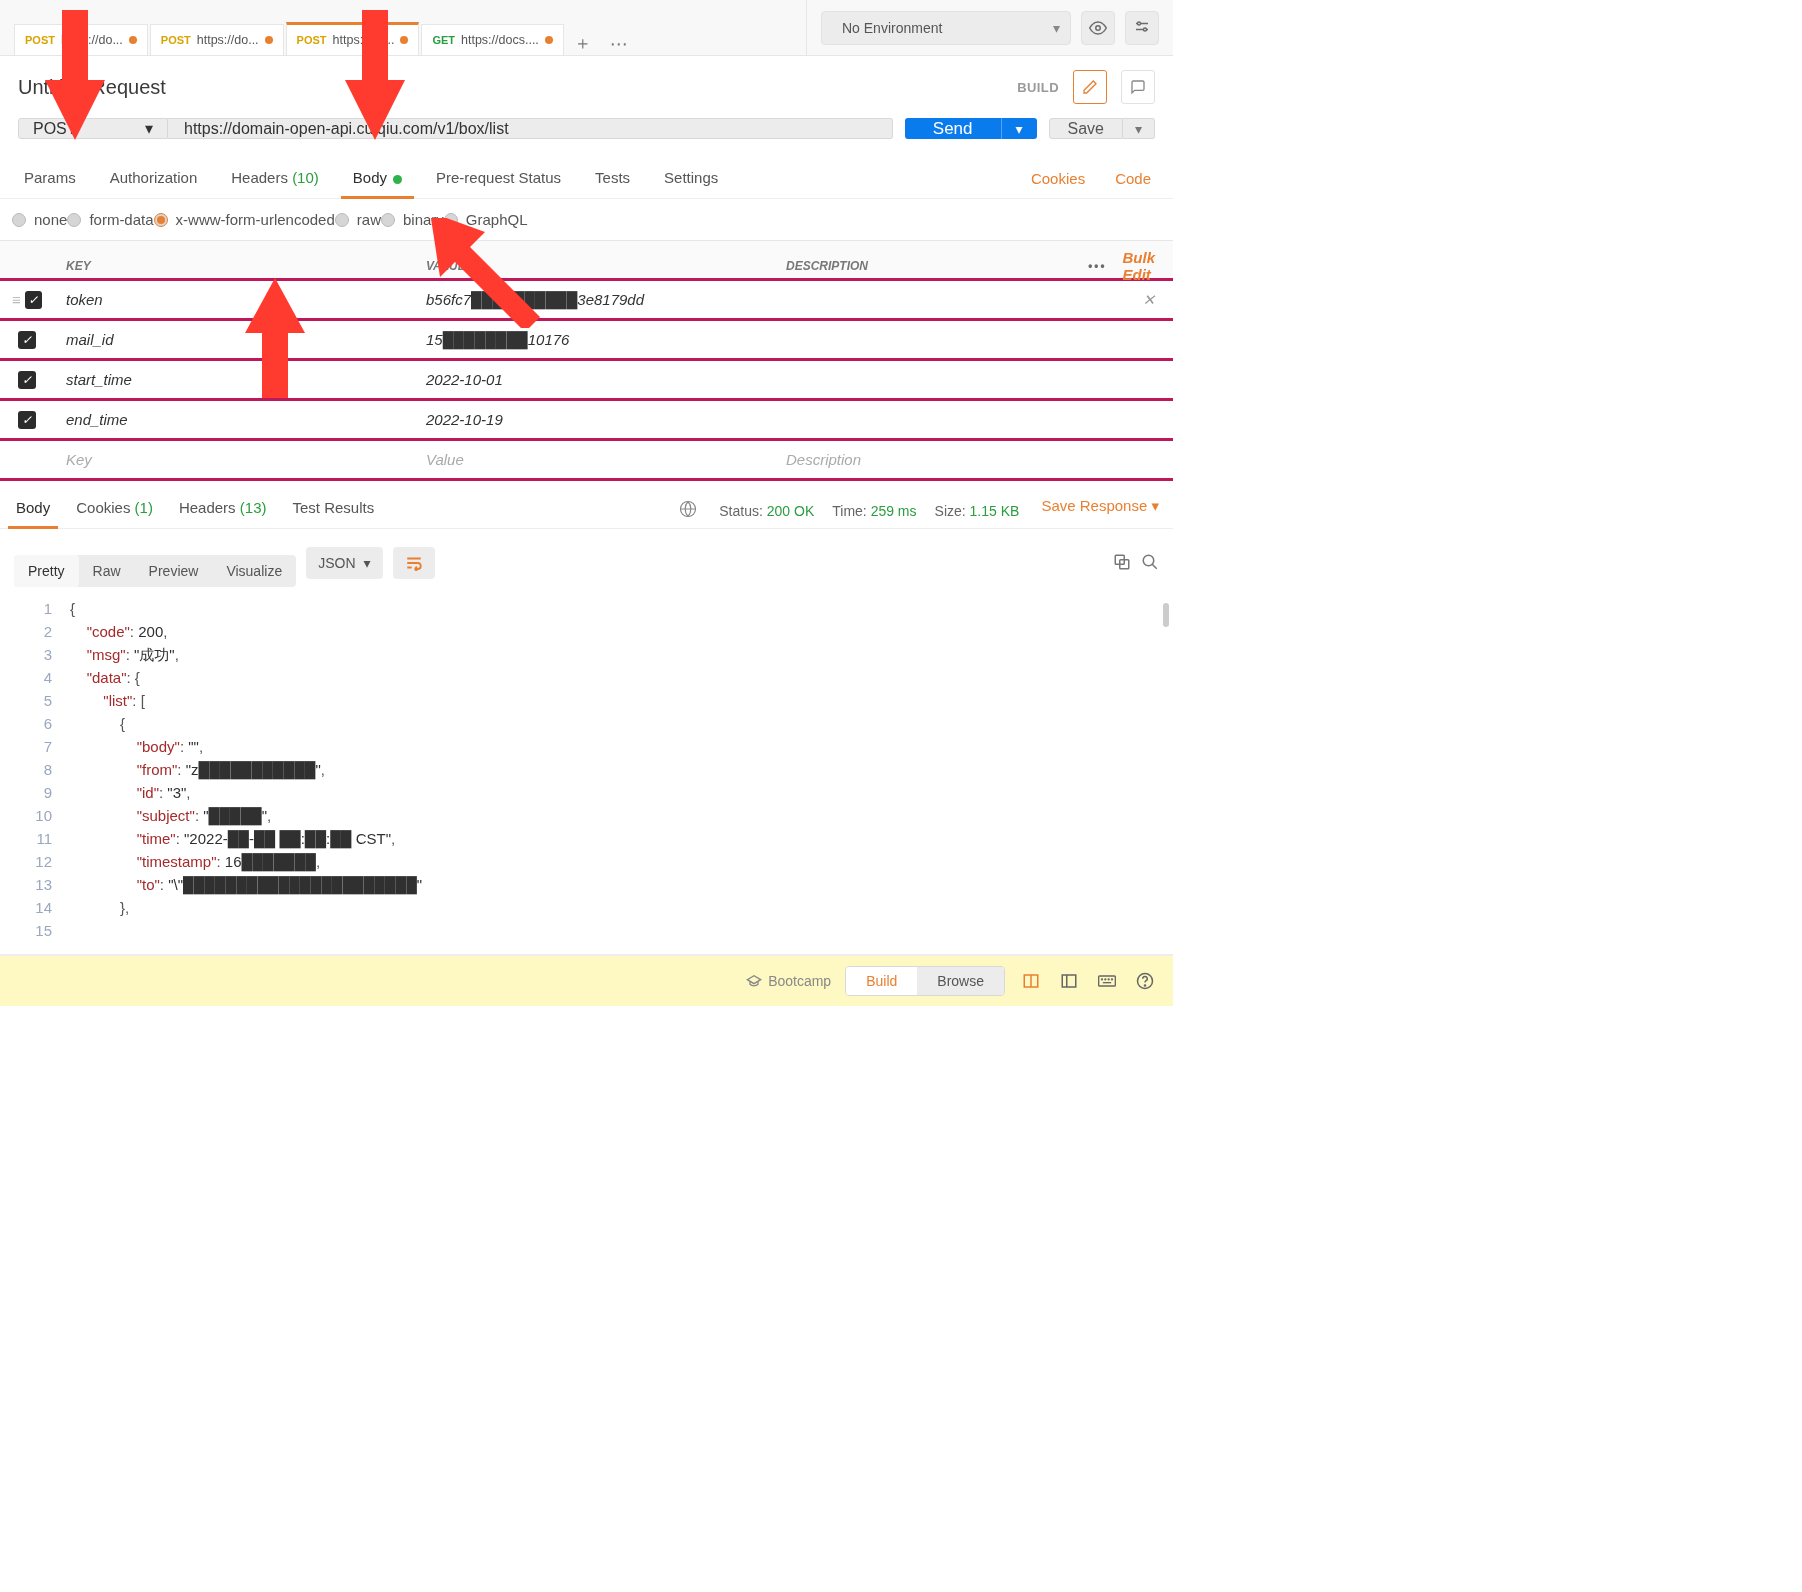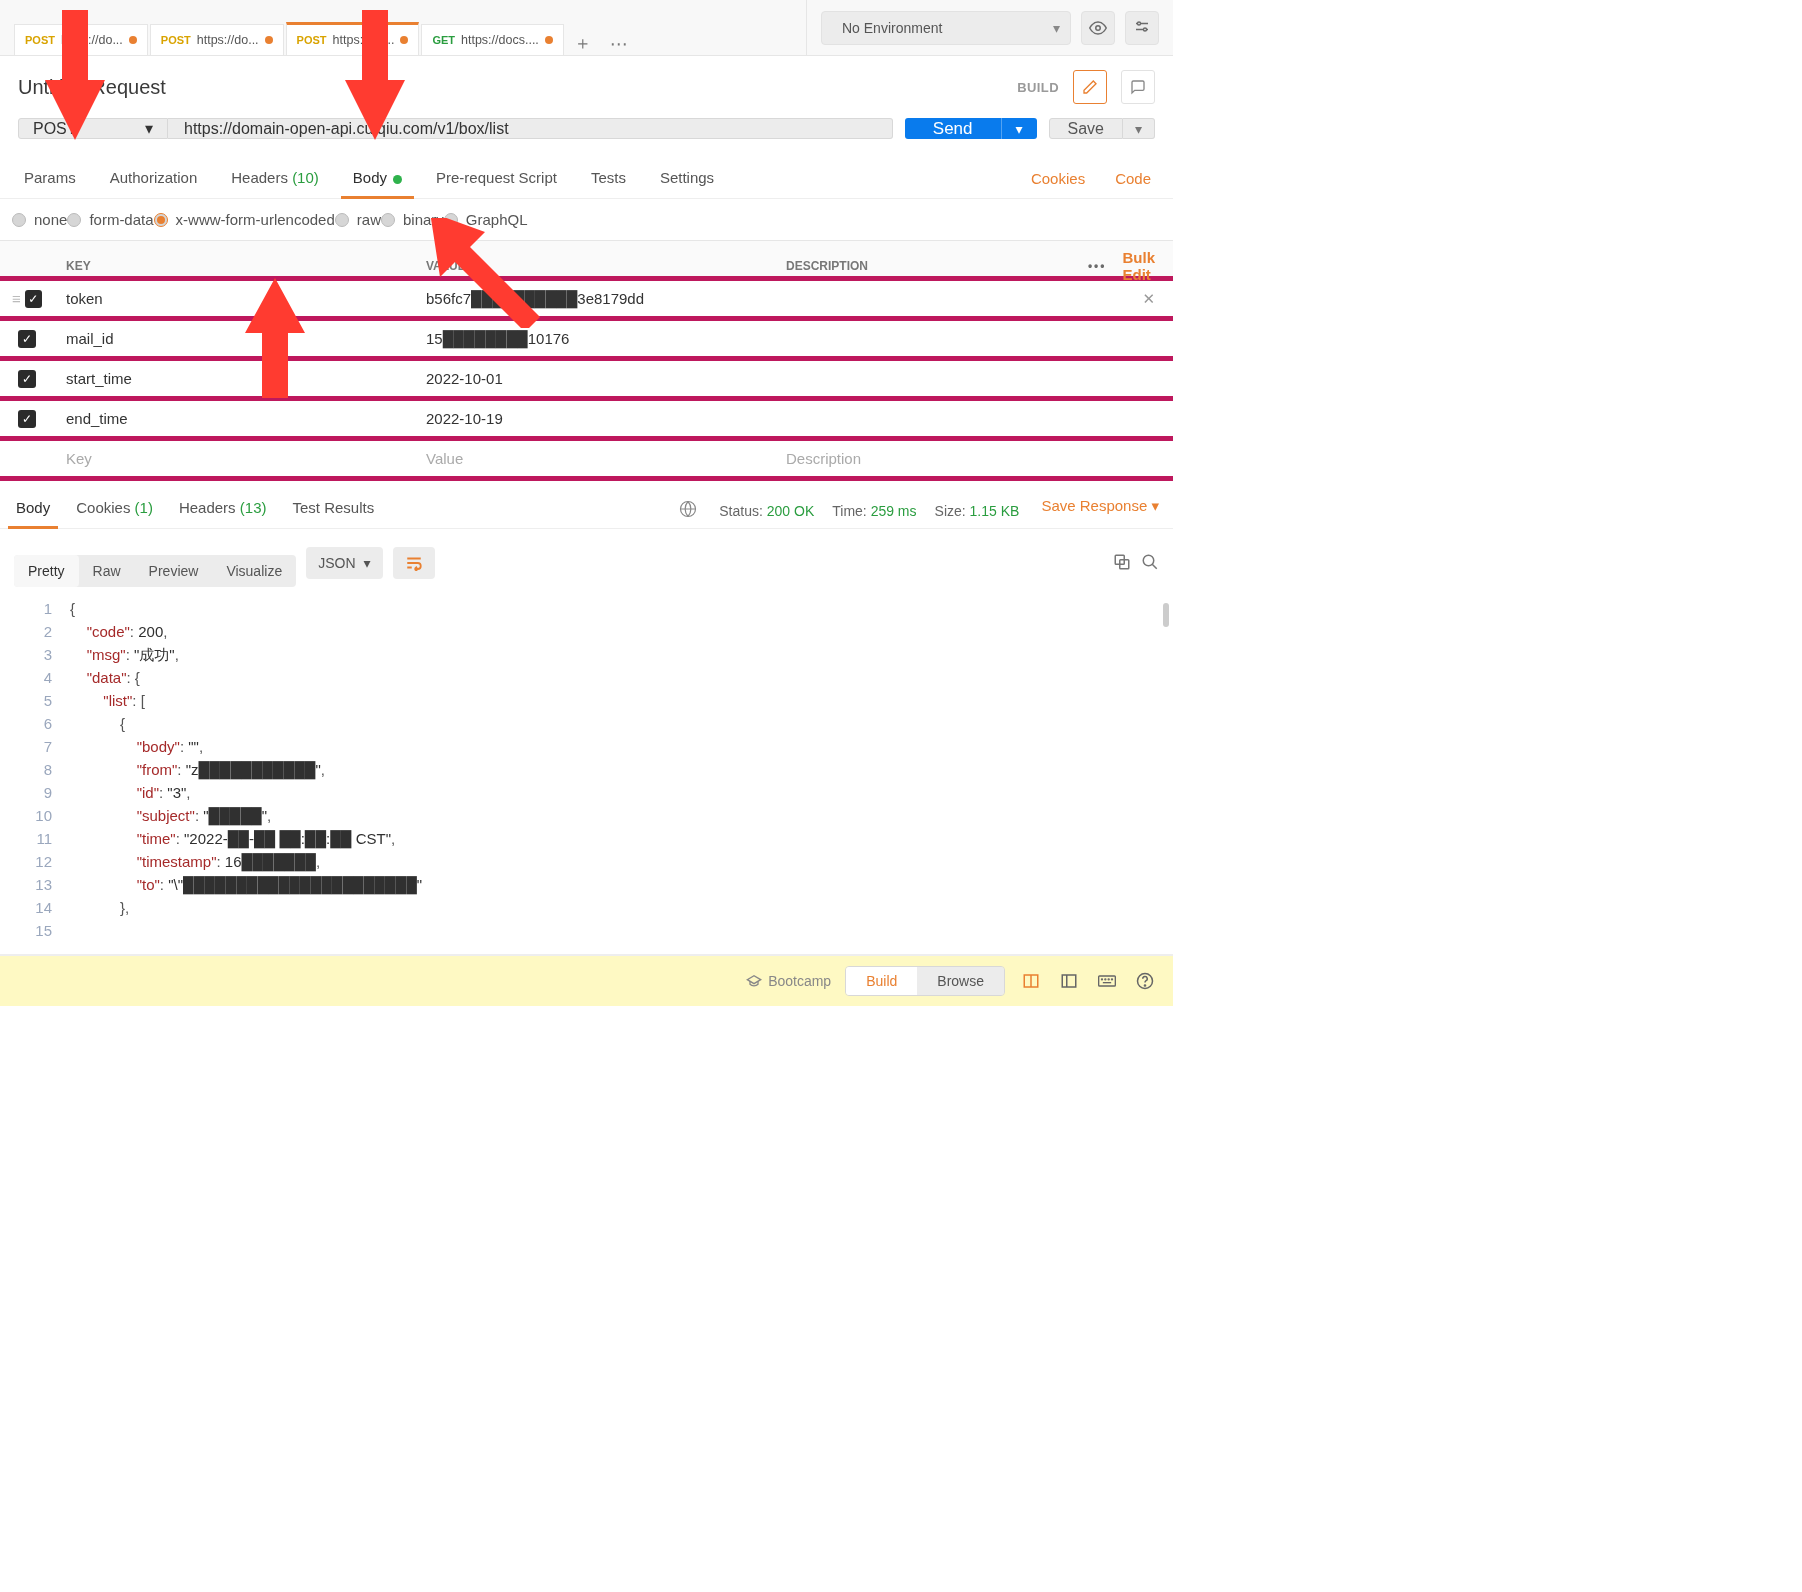--- a/index.html
+++ b/index.html
@@ -40,21 +40,21 @@
 .req-tab.active::after { content: ""; position: absolute; left: -10px; right: -10px; bottom: -1px; height: 3px; background: #e98031; }
 .green-dot { width: 9px; height: 9px; border-radius: 50%; background: #2fb24c; display: inline-block; margin-left: 6px; vertical-align: middle; }
 .req-tabs .spacer { flex: 1; }
 .link-orange { color: #e98031; font-size: 15px; }
 .body-types { display: flex; padding: 12px 12px; align-items: center; }
 .radio { display: flex; align-items: center; gap: 8px; color: #555; font-size: 15px; }
 .rdot { width: 14px; height: 14px; border-radius: 50%; border: 1px solid #bbb; background: #d6d6d6; position: relative; }
 .rdot.sel { border-color: #e98031; }
 .rdot.sel::after { content: ""; position: absolute; inset: 2px; border-radius: 50%; background: #e98031; }
 .kv-table { border-top: 1px solid #e6e6e6; }
-.kv-head, .kv-row { display: grid; grid-template-columns: 54px 360px 360px 1fr 90px; align-items: center; border-bottom: 5px solid #be185d; }
+.kv-head, .kv-row { display: grid; grid-template-columns: 54px 360px 360px 1fr 90px; align-items: center; border-bottom: 3px solid #be185d; font-style: italic; }
 .kv-head { background: #fafafa; font-size: 12px; color: #777; font-weight: 600; height: 40px; }
 .kv-head > div, .kv-row > div { padding: 8px 12px; }
 .kv-row { height: 40px; font-size: 15px; color: #333; }
 .kv-row.placeholder { color: #aaa; }
 .chk { width: 18px; height: 18px; border-radius: 3px; background: #2b2b2b; color: #fff; display: inline-flex; align-items: center; justify-content: center; font-size: 12px; }
 .drag-col { width: 54px; display: flex; align-items: center; justify-content: center; gap: 4px; color: #bbb; }
 .kv-actions { display: flex; align-items: center; gap: 16px; justify-content: flex-end; padding-right: 18px !important; }
 .more-dots { color: #6b6b6b; letter-spacing: 2px; font-weight: 700; }
 .resp-tabs { display: flex; align-items: center; gap: 22px; padding: 12px 14px 0; border-bottom: 1px solid #eee; }
 .resp-tab { padding: 6px 2px 12px; font-size: 15px; color: #555; position: relative; }
@@ -172,21 +172,21 @@
       </div>
     <div class="drop">▾</div>
   </div>
 </div>
 
 <div class="req-tabs">
   <div class="req-tab">Params</div>
   <div class="req-tab">Authorization</div>
   <div class="req-tab"><span>Headers</span> <span class="count">(10)</span></div>
   <div class="req-tab active"><span>Body</span><span class="green-dot"></span></div>
-  <div class="req-tab">Pre-request Script</div>
+  <div class="req-tab">Pre-request Status</div>
   <div class="req-tab">Tests</div>
   <div class="req-tab">Settings</div>
   <div class="spacer"></div>
   <div class="link-orange">Cookies</div>
   <div class="link-orange">Code</div>
 </div>
 
 <div class="body-types">
   <label class="radio">
       <span class="rdot"></span>

